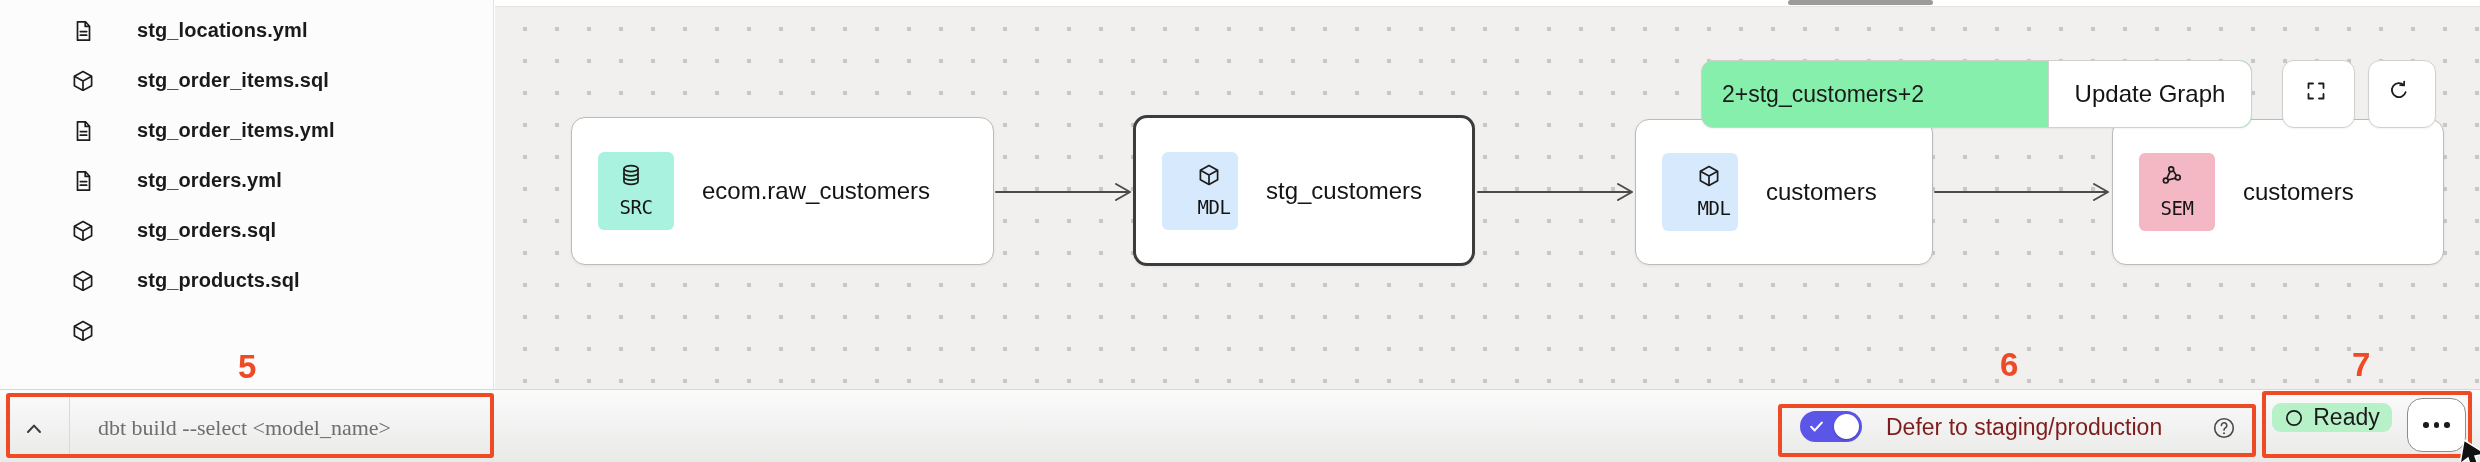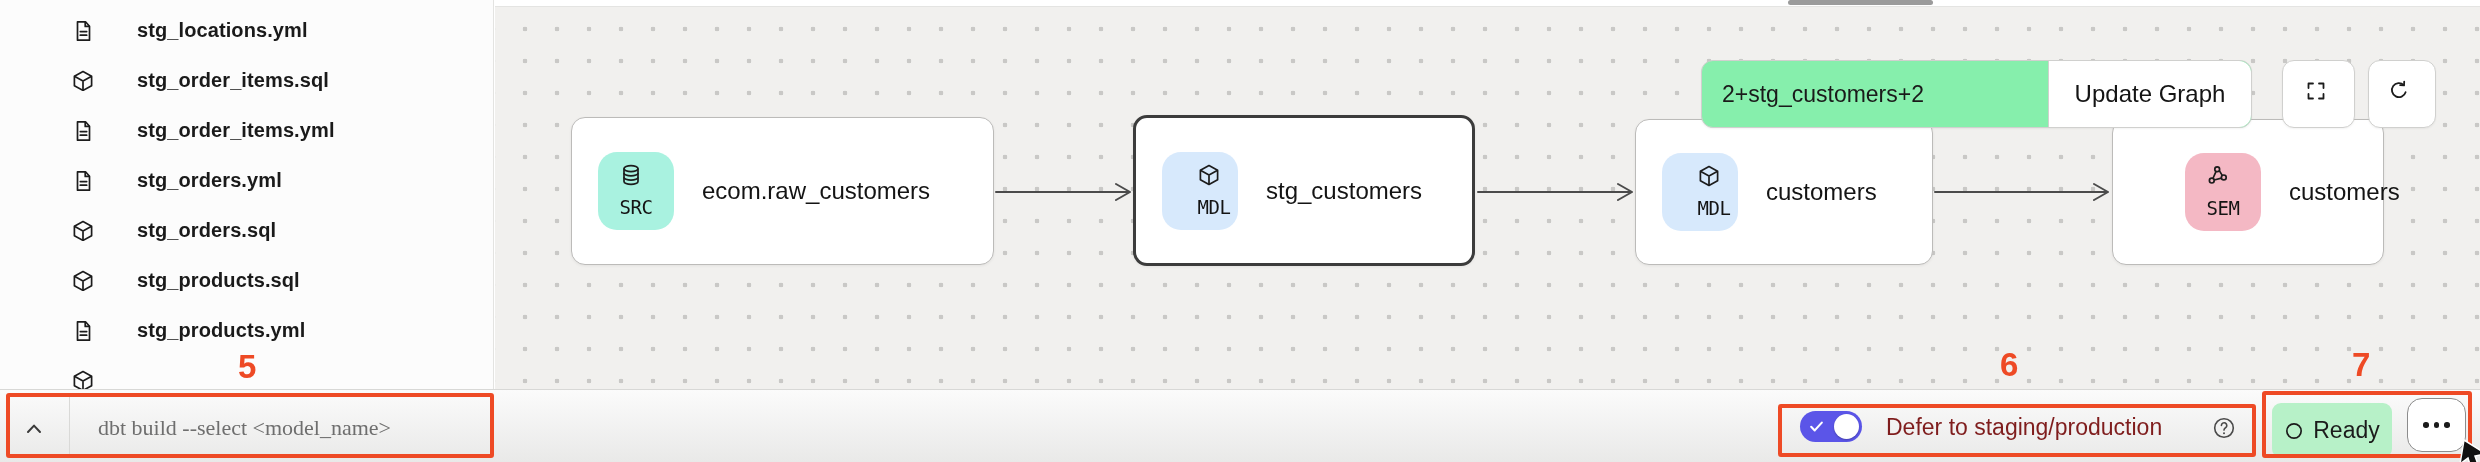--- a/index.html
+++ b/index.html
@@ -43,23 +43,23 @@
   
   .node {
     position:absolute; background:#ffffff; border:1.5px solid #bcbbb9;
     border-radius:14px; display:flex; align-items:center;
     box-shadow:0 1px 3px rgba(0,0,0,0.06); cursor:pointer;
   }
   .node.selected { border:3px solid #3c3c3c; }
   .n1 { left:571px; top:117px; width:423px; height:148px; }
   .n2 { left:1133px; top:115px; width:342px; height:151px; }
   .n3 { left:1635px; top:119px; width:298px; height:146px; }
-  .n4 { left:2112px; top:119px; width:272px; height:146px;padding-left:46px; }
+  .n4 { left:2112px; top:119px; width:332px; height:146px; }
   .badge {
-    margin-left:26px; width:76px; height:78px; border-radius:19px;
+    margin-left:26px; width:76px; height:78px; border-radius:6px;
     display:flex; flex-direction:column; align-items:center; justify-content:center;
     flex:0 0 76px;
   }
   .badge .ic { width:34px; height:34px; }
   .badge-label {
     font-family:"DejaVu Sans Mono", monospace; font-size:19px; line-height:1.15;
     color:#141414; letter-spacing:-0.5px;
   }
   .badge-src { background:#a9f2e0; }
   .badge-mdl { background:#d7e9fc;padding-left:28px; }
@@ -126,21 +126,21 @@
   }
   .defer-label {
     position:absolute; left:1886px; top:414px; font-size:23px; color:#7f1d1d;
     white-space:nowrap;
   }
   .help-icon {
     position:absolute; left:2212px; top:416px; width:24px; height:24px; cursor:pointer;
   }
 
   .ready-pill {
-    position:absolute; left:2272px; top:403px; width:120px; height:55px;
+    position:absolute; left:2272px; top:403px; width:120px; height:29px;
     background:#b7f1c8; border-radius:9px; display:flex; align-items:center;
     justify-content:center; gap:9px; cursor:pointer;
   }
   .ready-pill .ic { width:20px; height:20px; }
   .ready-label { font-size:23px; font-weight:500; color:#1b1b1b; }
 
   .more-btn {
     position:absolute; left:2407px; top:398px; width:59px; height:54px;
     background:#ffffff; border:1.5px solid #8c8c8c; border-radius:15px;
     display:flex; align-items:center; justify-content:center; gap:5px; cursor:pointer;
@@ -240,26 +240,20 @@
     <svg class="ic">
         <use href="#i-cube"></use>
       </svg>
     <span class="fname">stg_orders.sql</span>
   </div>
   <div class="file-item">
     <svg class="ic">
         <use href="#i-cube"></use>
       </svg>
     <span class="fname">stg_products.sql</span>
-  </div>
-  <div class="file-item">
-    <svg class="ic">
-        <use href="#i-file"></use>
-      </svg>
-    <span class="fname">stg_products.yml</span>
   </div>
   <div class="file-item">
     <svg class="ic">
         <use href="#i-cube"></use>
       </svg>
     <span class="fname"></span>
   </div>
 </div>
 
 <div class="canvas"></div>

